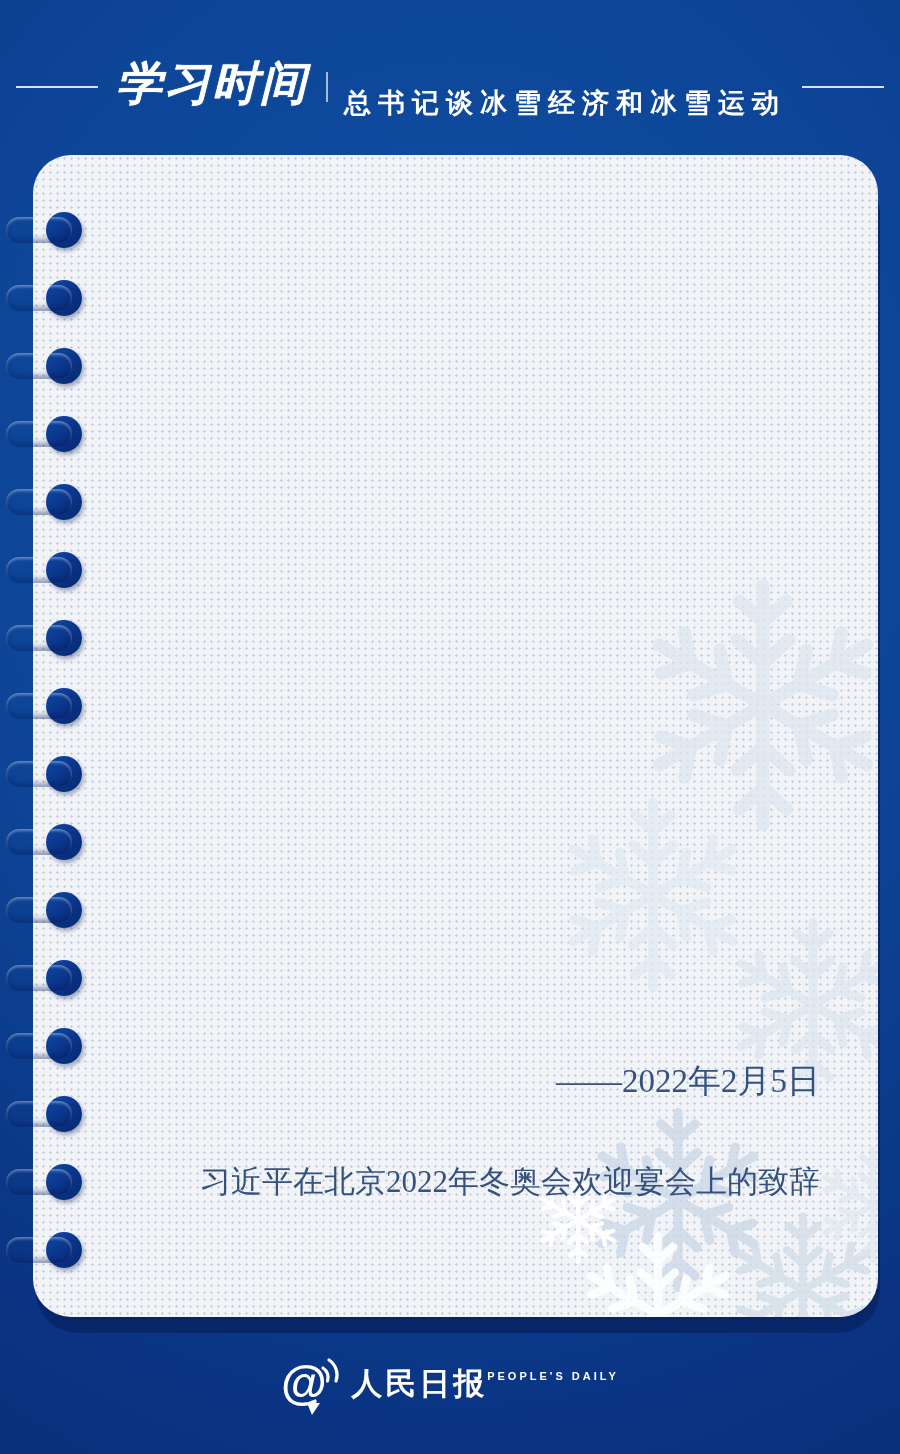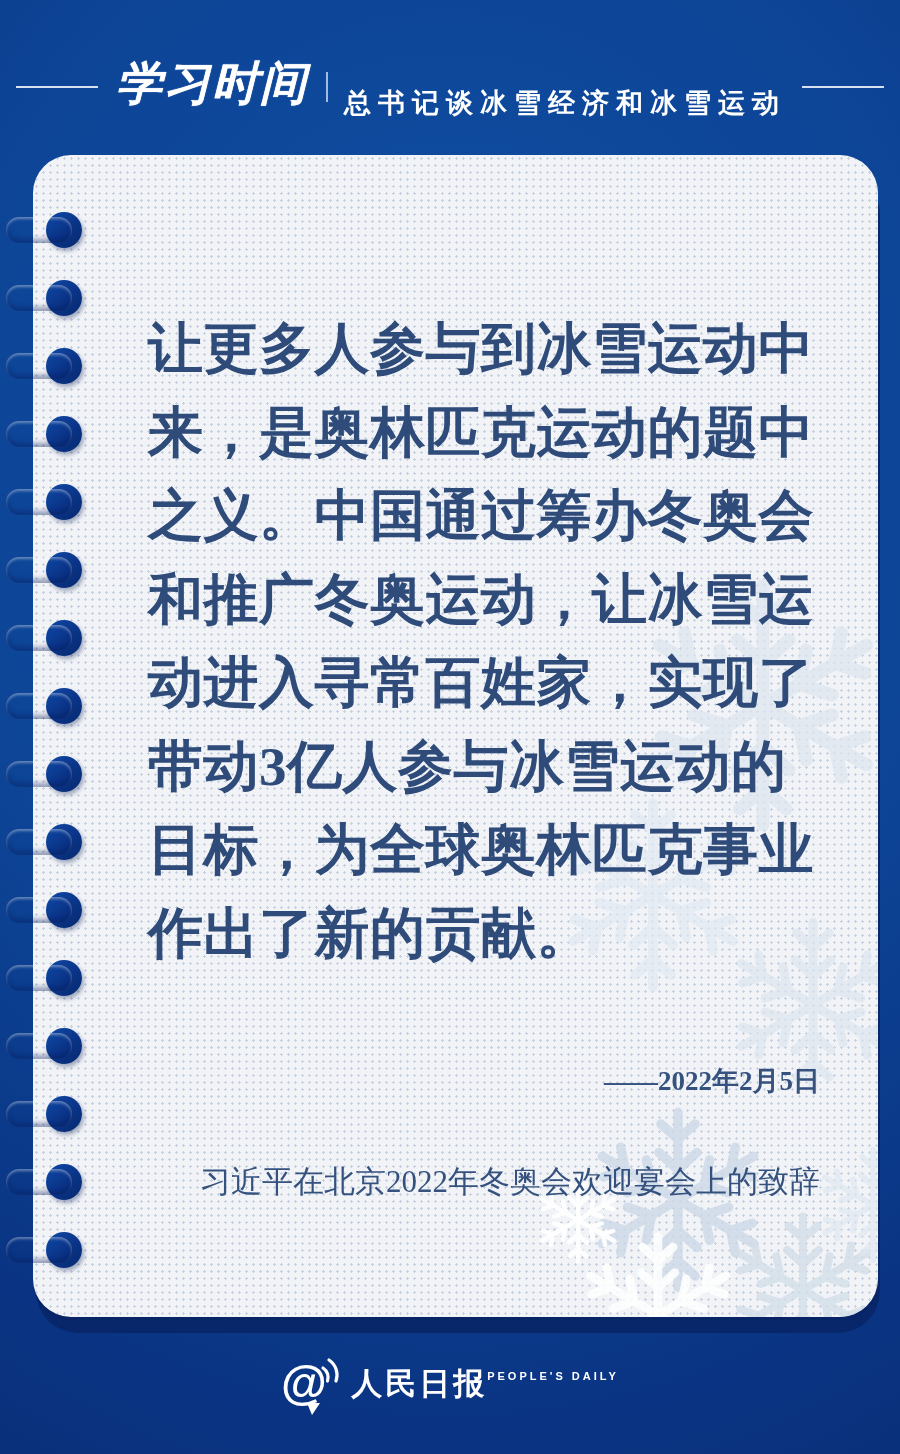--- a/index.html
+++ b/index.html
@@ -63,21 +63,21 @@
   
   .quote {
     position:absolute; left:115px; top:152px; width:700px;
     font-size:55px; line-height:83.5px; font-weight:bold;
     color:#2e4b7a; white-space:pre-line; letter-spacing:.5px;
   }
   .attribution {
     position:absolute; right:58px; top:885px; width:640px;
     text-align:right; color:#35527f; white-space:pre-line;
   }
-  .attribution .date { font-size:27px; line-height:46px;font-weight:bold; }
+  .attribution .date { font-size:33px; line-height:46px; }
   .attribution .source { font-size:31px; line-height:44px;margin-top:38px; }
 
   
   .footer {
     position:absolute; left:0; top:1348px; width:900px; height:72px;
     display:flex; align-items:center; justify-content:center; gap:10px; color:#ffffff;
   }
   .logo-icon { width:60px; height:66px; position:relative; flex:0 0 auto; }
   .logo-text { display:flex; justify-content:flex-start; }
   .logo-cn {
@@ -137,28 +137,20 @@
   <svg class="flake" style="left:540px; top:1075px; width:170px; height:170px; color:#ffffff; opacity:.85" viewBox="-50 -50 100 100">
       <use href="#flakeShape" stroke="currentColor"></use>
     </svg>
   <svg class="flake" style="left:690px; top:1055px; width:160px; height:160px; color:#d4dfe9; opacity:.8" viewBox="-50 -50 100 100">
       <use href="#flakeShape" stroke="currentColor"></use>
     </svg>
   <svg class="flake" style="left:780px; top:990px; width:120px; height:120px; color:#dfe8f0; opacity:.7" viewBox="-50 -50 100 100">
       <use href="#flakeShape" stroke="currentColor"></use>
     </svg>
 
-  <div class="quote">让更多人参与到冰雪运动中
-来，是奥林匹克运动的题中
-之义。中国通过筹办冬奥会
-和推广冬奥运动，让冰雪运
-动进入寻常百姓家，实现了
-带动3亿人参与冰雪运动的
-目标，为全球奥林匹克事业
-作出了新的贡献。</div>
 
   <div class="attribution">
     <div class="date">——2022年2月5日</div>
     <div class="source">习近平在北京2022年冬奥会欢迎宴会上的致辞</div>
   </div>
 </div>
 
 <div class="ring" style="top:217px">
     <span class="hole"></span>
     <span class="bar"></span>

